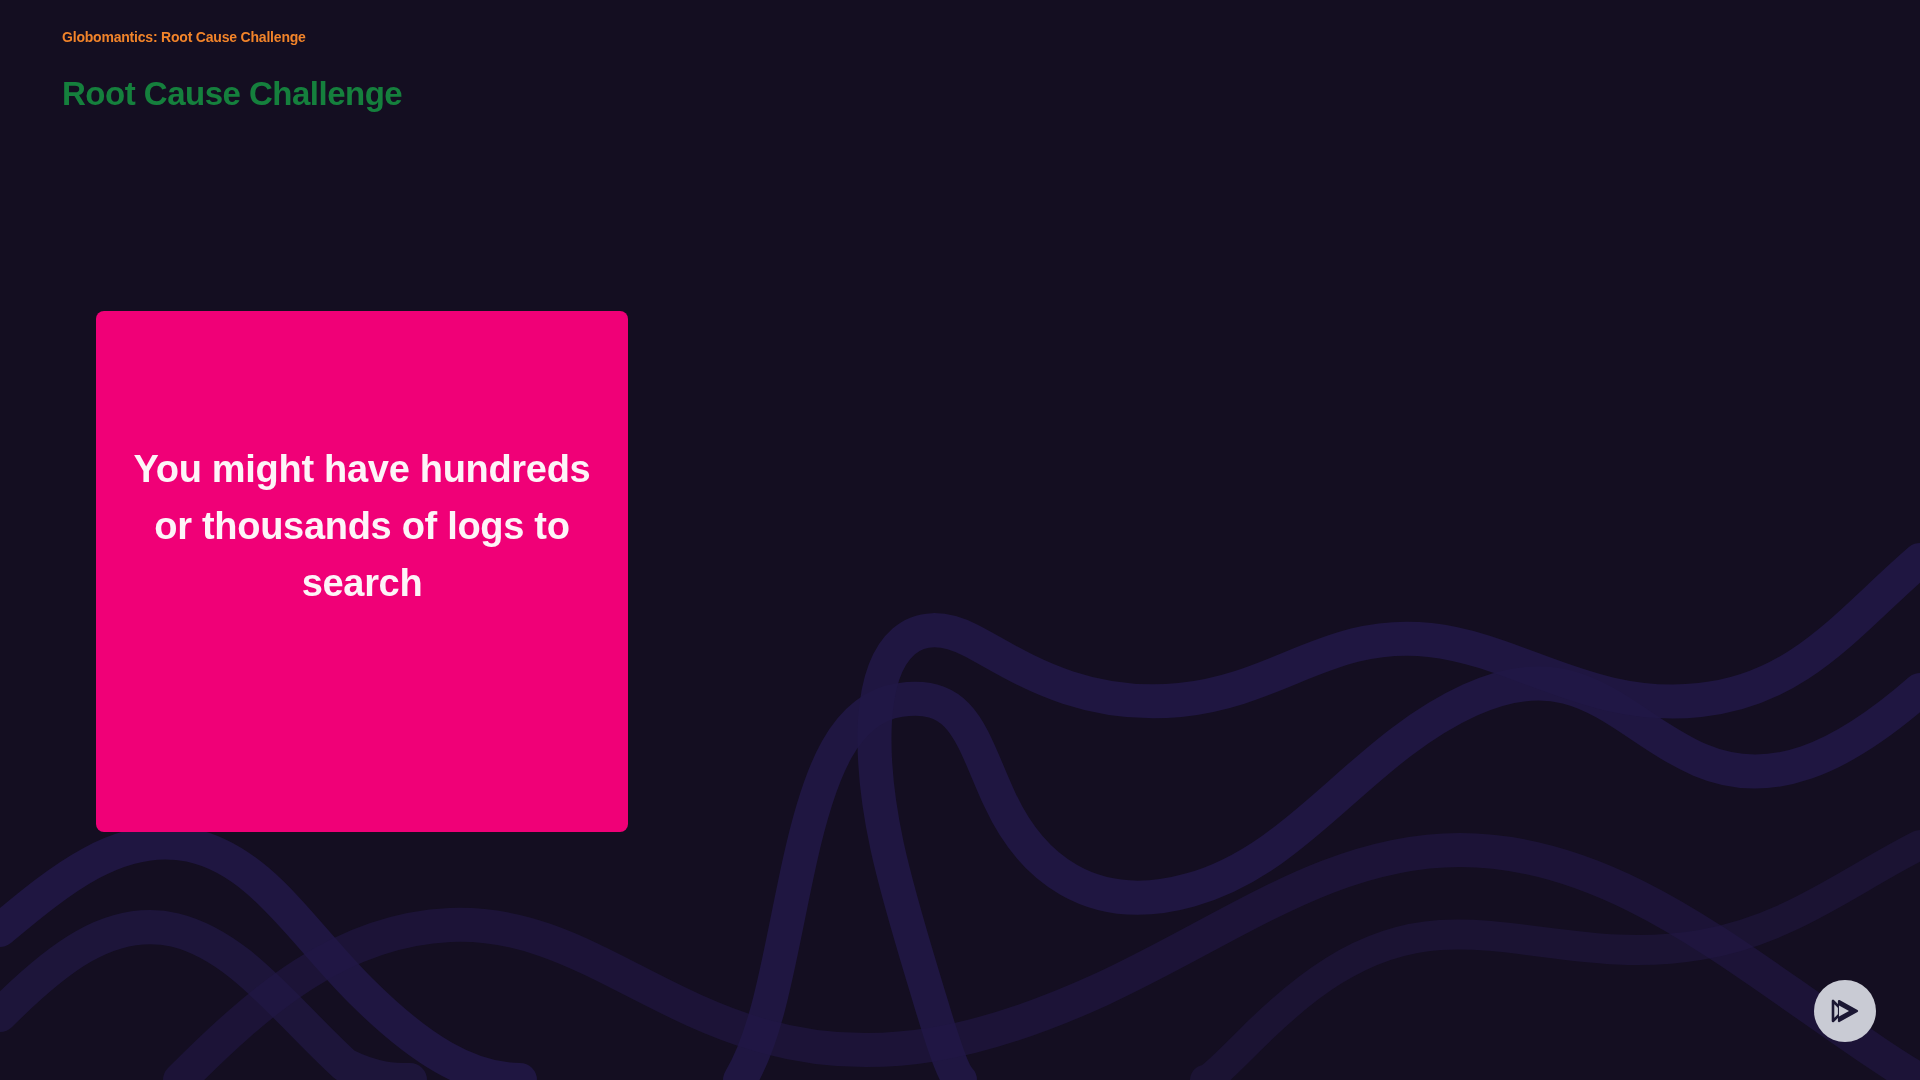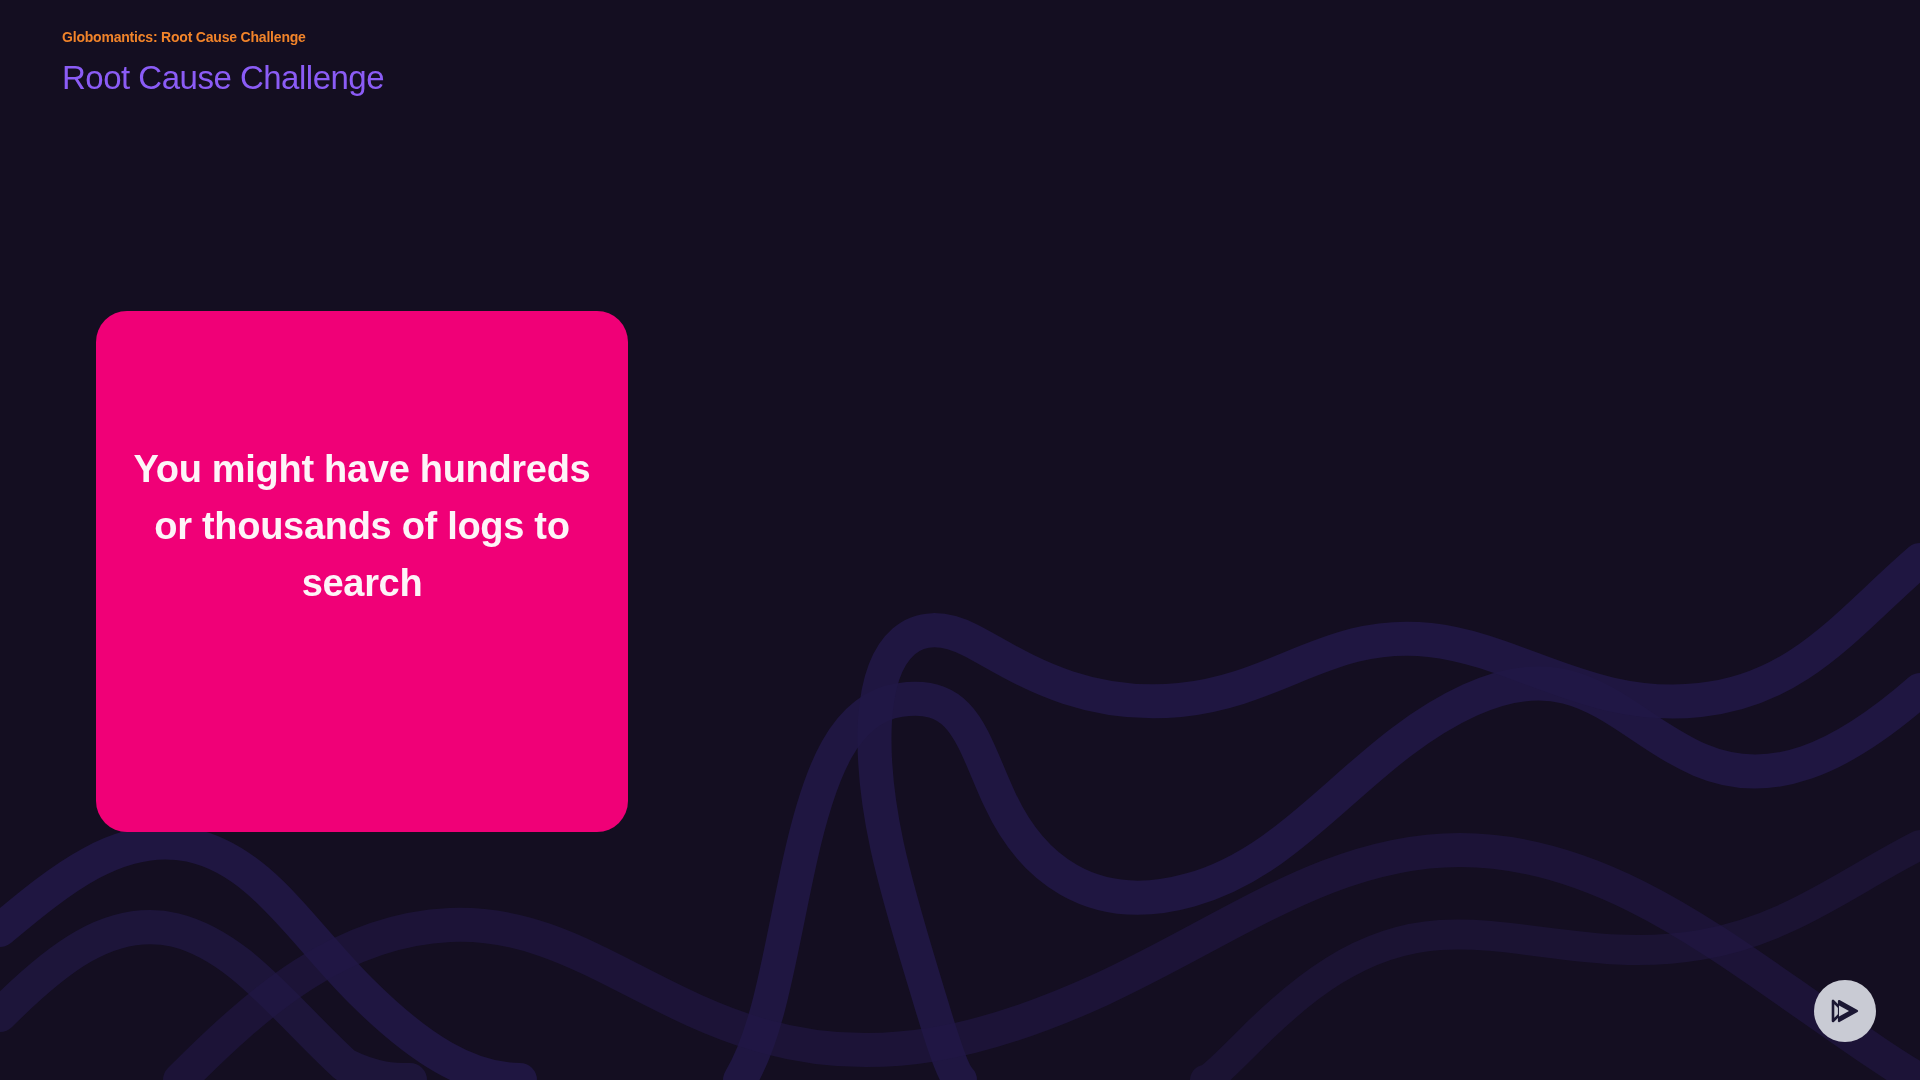--- a/index.html
+++ b/index.html
@@ -36,37 +36,37 @@
   .header-eyebrow {
     font-size:14px;
     font-weight:bold;
     color:#F2842A;
     letter-spacing:-0.2px;
     line-height:30px;
     white-space:nowrap;
   }
   .header-title {
     font-size:33px;
-    font-weight:normal;
-    color:#8b5cf6;
+    font-weight:bold;
+    color:#15803d;
     letter-spacing:-0.5px;
     line-height:44px;
-    margin-top:4px;
+    margin-top:20px;
     white-space:nowrap;
   }
 
   
   .card {
     position:absolute;
     left:96px;
     top:311px;
     width:532px;
     height:521px;
     background:#F00077;
-    border-radius:31px;
+    border-radius:8px;
     z-index:2;
     display:flex;
     align-items:flex-start;
     justify-content:center;
   }
   .card-text {
     margin-top:130px;
     width:470px;
     text-align:center;
     color:#FDF4F8;

